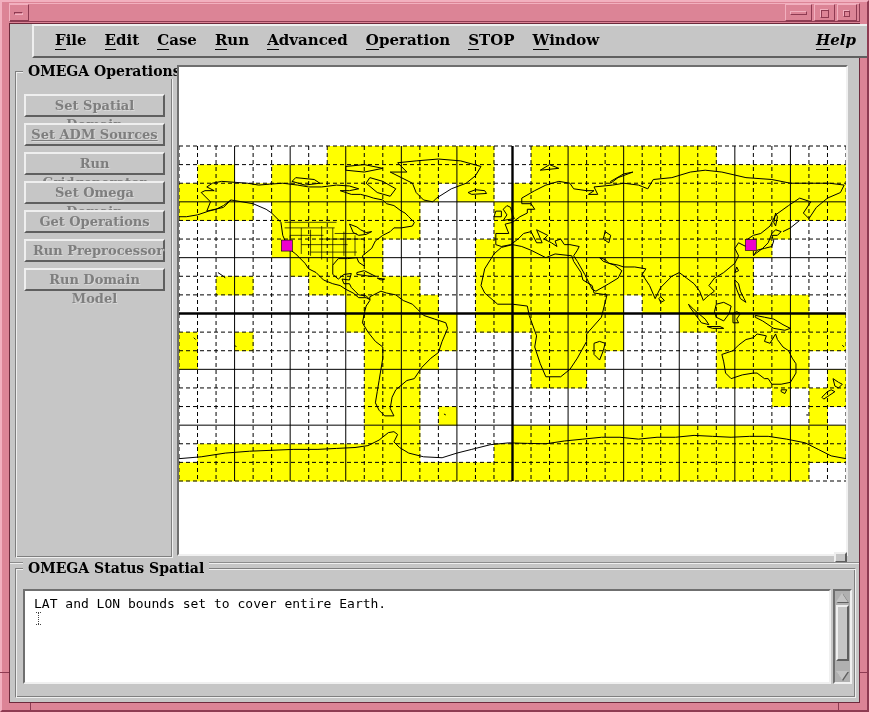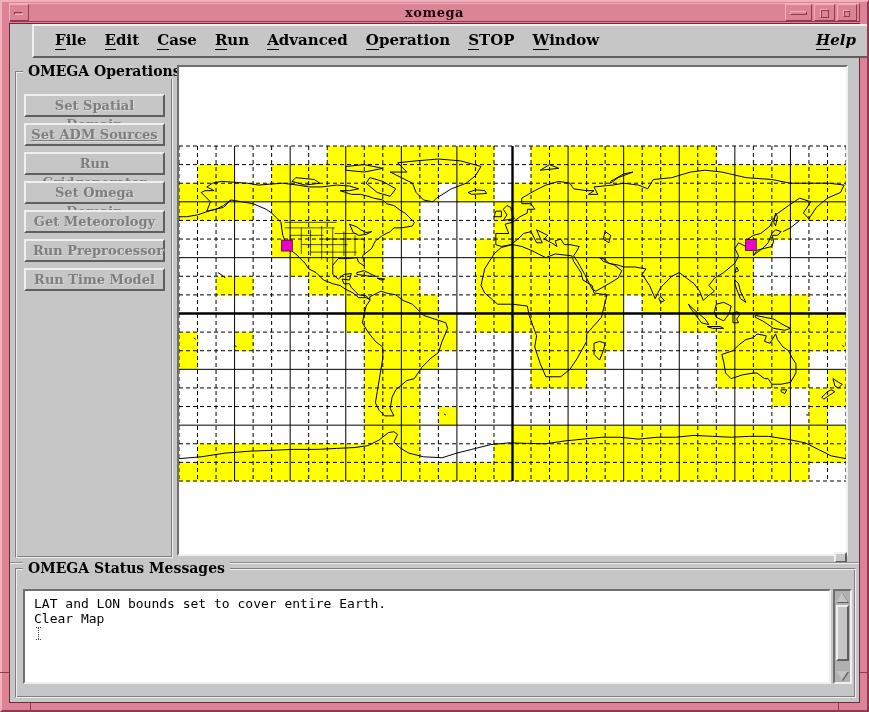--- a/index.html
+++ b/index.html
@@ -86,21 +86,20 @@
 
   <span class="seam" style="left:0;top:672px;width:9px;height:1px;"></span>
   <span class="seam" style="right:0;top:672px;width:9px;height:1px;"></span>
   <span class="seam" style="left:30px;top:703px;width:1px;height:9px;"></span>
   <span class="seam" style="left:838px;top:703px;width:1px;height:9px;"></span>
 
   <div class="titlebar">
     <div class="tbtn menu-btn">
         <div class="dash"></div>
       </div>
-    <div class="title">xomega</div>
     <div class="tbtn bar-btn">
         <div class="dash2"></div>
       </div>
     <div class="tbtn sq-btn">
         <div class="sq"></div>
       </div>
     <div class="tbtn sq-btn2">
         <div class="sq small"></div>
       </div>
   </div>
@@ -108,23 +107,23 @@
   <div class="client">
     <div class="menubar"><span class="mi"><span class="mn">F</span><span>i</span><span>l</span><span>e</span></span><span class="mi"><span class="mn">E</span><span>d</span><span>i</span><span>t</span></span><span class="mi"><span class="mn">C</span><span>a</span><span>s</span><span>e</span></span><span class="mi"><span class="mn">R</span><span>u</span><span>n</span></span><span class="mi"><span class="mn">A</span><span>d</span><span>v</span><span>a</span><span>n</span><span>c</span><span>e</span><span>d</span></span><span class="mi"><span class="mn">O</span><span>p</span><span>e</span><span>r</span><span>a</span><span>t</span><span>i</span><span>o</span><span>n</span></span><span class="mi"><span class="mn">S</span><span>T</span><span>O</span><span>P</span></span><span class="mi"><span class="mn">W</span><span>i</span><span>n</span><span>d</span><span>o</span><span>w</span></span><span class="mi right"><span class="mn">H</span><span>e</span><span>l</span><span>p</span></span></div>
 
     <div class="gframe" style="left:5px;top:47px;width:158px;height:487px;">
       <span class="glabel">OMEGA Operations</span>
       <div id="sbtns">
           <div class="sbtn" style="top: 22px;">Set Spatial Domain</div>
           <div class="sbtn" style="top: 51px; text-decoration: underline;">Set ADM Sources</div>
           <div class="sbtn" style="top: 80px;">Run Gridgenerator</div>
           <div class="sbtn" style="top: 109px;">Set Omega Domain</div>
-          <div class="sbtn" style="top: 138px;">Get Meteorology</div>
+          <div class="sbtn" style="top: 138px;">Get Operations</div>
           <div class="sbtn" style="top: 167px; text-align: right;">Run Preprocessor</div>
-          <div class="sbtn" style="top: 196px;">Run Time Model</div>
+          <div class="sbtn" style="top: 196px;">Run Domain Model</div>
         </div>
     </div>
 
     <div class="map-viewport">
       <svg id="mapsvg" width="667" height="487">
           <rect x="148.22222222222223" y="79" width="18.927777777777777" height="19.01111111111111" fill="#FFFF00"></rect>
           <rect x="166.75" y="79" width="18.927777777777777" height="19.01111111111111" fill="#FFFF00"></rect>
           <rect x="185.27777777777777" y="79" width="18.927777777777777" height="19.01111111111111" fill="#FFFF00"></rect>
           <rect x="203.80555555555557" y="79" width="18.927777777777777" height="19.01111111111111" fill="#FFFF00"></rect>
           <rect x="222.33333333333334" y="79" width="18.927777777777777" height="19.01111111111111" fill="#FFFF00"></rect>
@@ -632,27 +631,26 @@
         </svg>
     </div>
 
     <div class="sash"></div>
     <div class="sep">
         <i class="d"></i>
         <i class="l"></i>
       </div>
 
     <div class="gframe" style="left:5px;top:544px;width:841px;height:130px;">
-      <span class="glabel">OMEGA Status Messages</span>
+      <span class="glabel">OMEGA Status Spatial</span>
     </div>
 
     <div class="stext">
       <div id="slines">
           <div>LAT and LON bounds set to cover entire Earth.</div>
-          <div>Clear Map</div>
         </div>
       <div class="caret">
           <i class="cb t"></i>
           <i class="cs"></i>
           <i class="cb b"></i>
         </div>
     </div>
 
     <div class="vscroll">
       <div class="sarrow up"></div>

